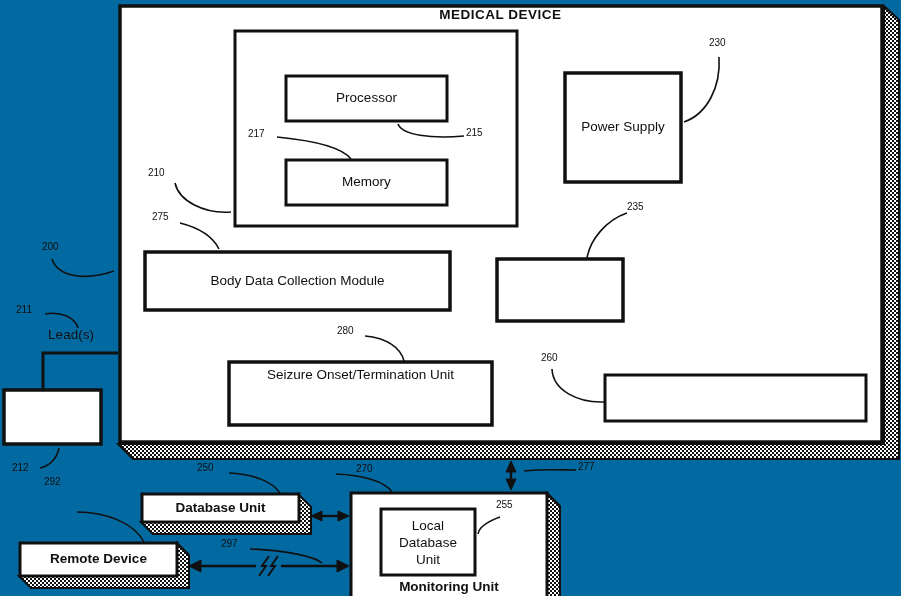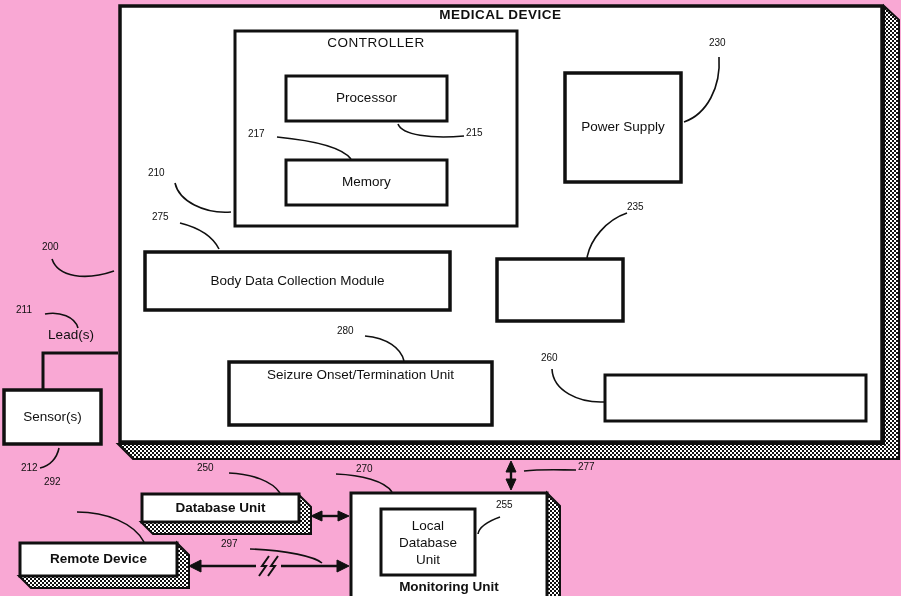--- a/index.html
+++ b/index.html
@@ -1,19 +1,19 @@
 <!DOCTYPE html>
 <html><head>
 <meta charset="utf-8">
 <style>
   html,body{margin:0;padding:0;background:#ffffff;}
   .canvas{
     position:relative;
     width:901px;height:596px;
-    background:#f9a8d4;
+    background:#0369a1;
     font-family:"Liberation Sans", sans-serif;
     overflow:hidden;
   }
   svg.layer{position:absolute;left:0;top:0;width:901px;height:616px;}
   .lbl{
     position:absolute;
     display:flex;align-items:center;justify-content:center;
     text-align:center;
     font-size:13.5px;color:#101010;
     line-height:1.25;
@@ -101,39 +101,37 @@
       <polygon points="349,566 337,560 337,572"></polygon>
     </g>
 
     <g fill="none" stroke="#101010" stroke-width="2">
       <path d="M259,576 L266,566 L262,566 L269,556"></path>
       <path d="M268,576 L275,566 L271,566 L278,556"></path>
     </g>
   </svg>
 
   <div class="lbl bold caps" style="left:119px;top:7px;width:763px;height:16px;">MEDICAL DEVICE</div>
-  <div class="lbl caps" style="left:235px;top:35px;width:282px;height:16px;">CONTROLLER</div>
   <div class="lbl" style="left:286px;top:76px;width:161px;height:45px;">Processor</div>
   <div class="lbl" style="left:286px;top:160px;width:161px;height:45px;">Memory</div>
   <div class="lbl" style="left:565px;top:73px;width:116px;height:109px;">Power Supply</div>
   <div class="lbl" style="left:145px;top:252px;width:305px;height:58px;">Body Data Collection Module</div>
   <div class="lbl" style="left:229px;top:344px;width:263px;height:63px;border-radius:15px;">Seizure Onset/Termination Unit</div>
-  <div class="lbl" style="left:4px;top:390px;width:97px;height:54px;">Sensor(s)</div>
   <div class="lbl" style="left:40px;top:328px;width:62px;height:15px;">Lead(s)</div>
   <div class="lbl bold" style="left:142px;top:494px;width:157px;height:28px;">Database Unit</div>
   <div class="lbl pre" style="left:381px;top:509px;width:94px;height:66px;">Local
 Database
 Unit</div>
   <div class="lbl bold" style="left:351px;top:577px;width:196px;height:20px;">Monitoring Unit</div>
   <div class="lbl bold" style="left:20px;top:543px;width:157px;height:33px;">Remote Device</div>
 
   <div class="ref" style="left:26px;top:241px;margin-left:16px;">200</div>
   <div class="ref" style="left:148px;top:167px;">210</div>
   <div class="ref" style="left:16px;top:304px;">211</div>
-  <div class="ref" style="left:12px;top:462px;margin-left:9px;">212</div>
+  <div class="ref" style="left:12px;top:462px;">212</div>
   <div class="ref" style="left:466px;top:127px;">215</div>
   <div class="ref" style="left:248px;top:128px;">217</div>
   <div class="ref" style="left:709px;top:37px;">230</div>
   <div class="ref" style="left:627px;top:201px;">235</div>
   <div class="ref" style="left:197px;top:462px;">250</div>
   <div class="ref" style="left:496px;top:499px;">255</div>
   <div class="ref" style="left:541px;top:352px;">260</div>
   <div class="ref" style="left:308px;top:463px;margin-left:48px;">270</div>
   <div class="ref" style="left:152px;top:211px;">275</div>
   <div class="ref" style="left:578px;top:461px;">277</div>

